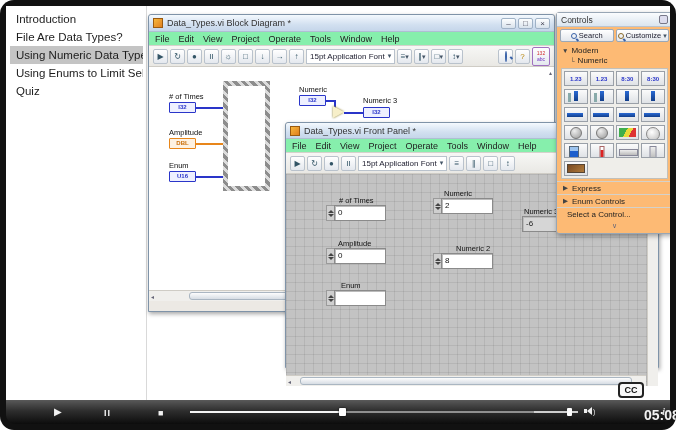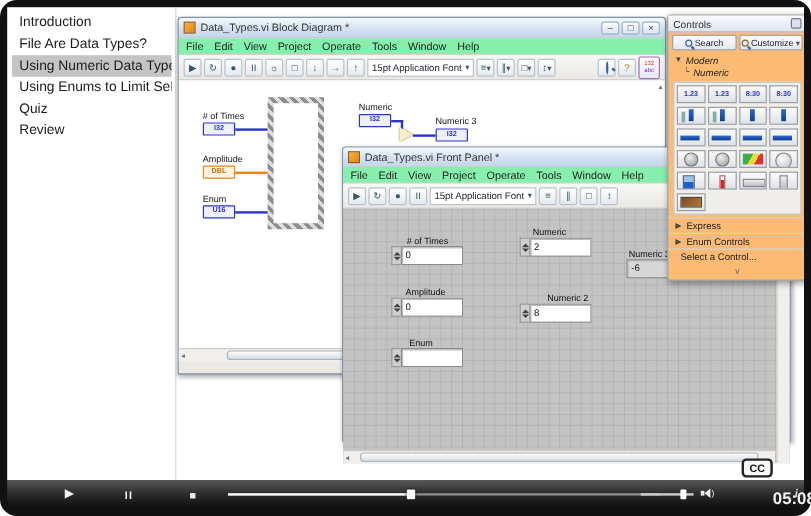--- a/index.html
+++ b/index.html
@@ -58,21 +58,21 @@
   .fp-field.ind{background:#d6d6d6;color:#222;width:48px;}
 
   
   .palette{position:absolute;left:550px;top:6px;width:117px;background:#fdba74;border:1px solid #98a6b5;border-radius:3px;box-shadow:1px 2px 5px rgba(0,0,0,.35);z-index:30;}
   .pal-head{height:14px;display:flex;align-items:center;justify-content:space-between;padding:0 4px;background:linear-gradient(#fafcfe,#dbe5ef);border-bottom:1px solid #b8c4d2;font-size:8.5px;color:#333;}
   .pin-icon{width:9px;height:9px;border:1px solid #778;border-radius:2px;background:#dde;}
   .pal-btnrow{display:flex;gap:2px;padding:2px 3px;}
   .pal-btn{flex:1;height:13px;display:flex;align-items:center;justify-content:center;gap:2px;font-size:7.5px;color:#223;background:linear-gradient(#fff,#e2e6ec);border:1px solid #9aa8b8;border-radius:2px;}
   .mag{width:6px;height:6px;border:1.5px solid #3a62a8;border-radius:50%;position:relative;}
   .mag:after{content:"";position:absolute;width:3px;height:1.5px;background:#3a62a8;transform:rotate(45deg);left:4px;top:5px;}
-  .pal-tree{padding:1px 5px;font-size:8px;color:#222;font-style:italic;}
+  .pal-tree{padding:1px 5px;font-size:8px;color:#222;}
   .pal-tree .row{display:flex;gap:3px;align-items:center;height:10px;}
   .tree-glyph{font-size:6.5px;color:#444;}
   .pal-grid{margin:2px 4px;padding:2px;border:1px solid #c2c0ba;background:#efeeea;display:grid;grid-template-columns:repeat(4,1fr);gap:3px 2px;}
   .pi{height:15px;border:1px solid #9aa0a8;background:linear-gradient(#fbfbfb,#dfe2e6);position:relative;overflow:hidden;display:flex;align-items:center;justify-content:center;}
   .pi-text{font-size:6px;color:#2a35c9;font-weight:bold;}
   .pi-vslide:after,.pi-vbar:after{content:"";position:absolute;left:50%;transform:translateX(-50%);bottom:2px;width:4px;height:10px;background:linear-gradient(#2a6ad4,#123e8a);}
   .pi-vslide:before{content:"";position:absolute;left:3px;top:3px;width:3px;height:9px;background:#8aa;}
   .pi-hslide:after,.pi-hbar:after{content:"";position:absolute;left:2px;top:50%;transform:translateY(-50%);width:16px;height:4px;background:linear-gradient(#2a6ad4,#123e8a);}
   .pi-knob:after{content:"";position:absolute;left:50%;top:50%;transform:translate(-50%,-50%);width:10px;height:10px;border-radius:50%;background:radial-gradient(circle at 35% 30%,#eee,#999);border:1px solid #777;}
   .pi-meter:after{content:"";position:absolute;inset:2px;background:linear-gradient(120deg,#3fae4c 0 40%,#e8d93a 40% 65%,#d33 65%);}
@@ -113,21 +113,20 @@
 
 <div class="frame">
   <div class="video">
 
     <div class="sidebar">
         <div class="side-item">Introduction</div>
         <div class="side-item">File Are Data Types?</div>
         <div class="side-item active">Using Numeric Data Types</div>
         <div class="side-item">Using Enums to Limit Selec</div>
         <div class="side-item">Quiz</div>
-        <div class="side-item">Review</div>
       </div>
     <div class="side-divider"></div>
 
     <div class="win bd-win">
       <div class="titlebar">
         <span class="vi-icon"></span>
         <span class="title-text">Data_Types.vi Block Diagram *</span>
         <span class="win-btns">
           <span class="win-btn">–</span>
           <span class="win-btn">□</span>

